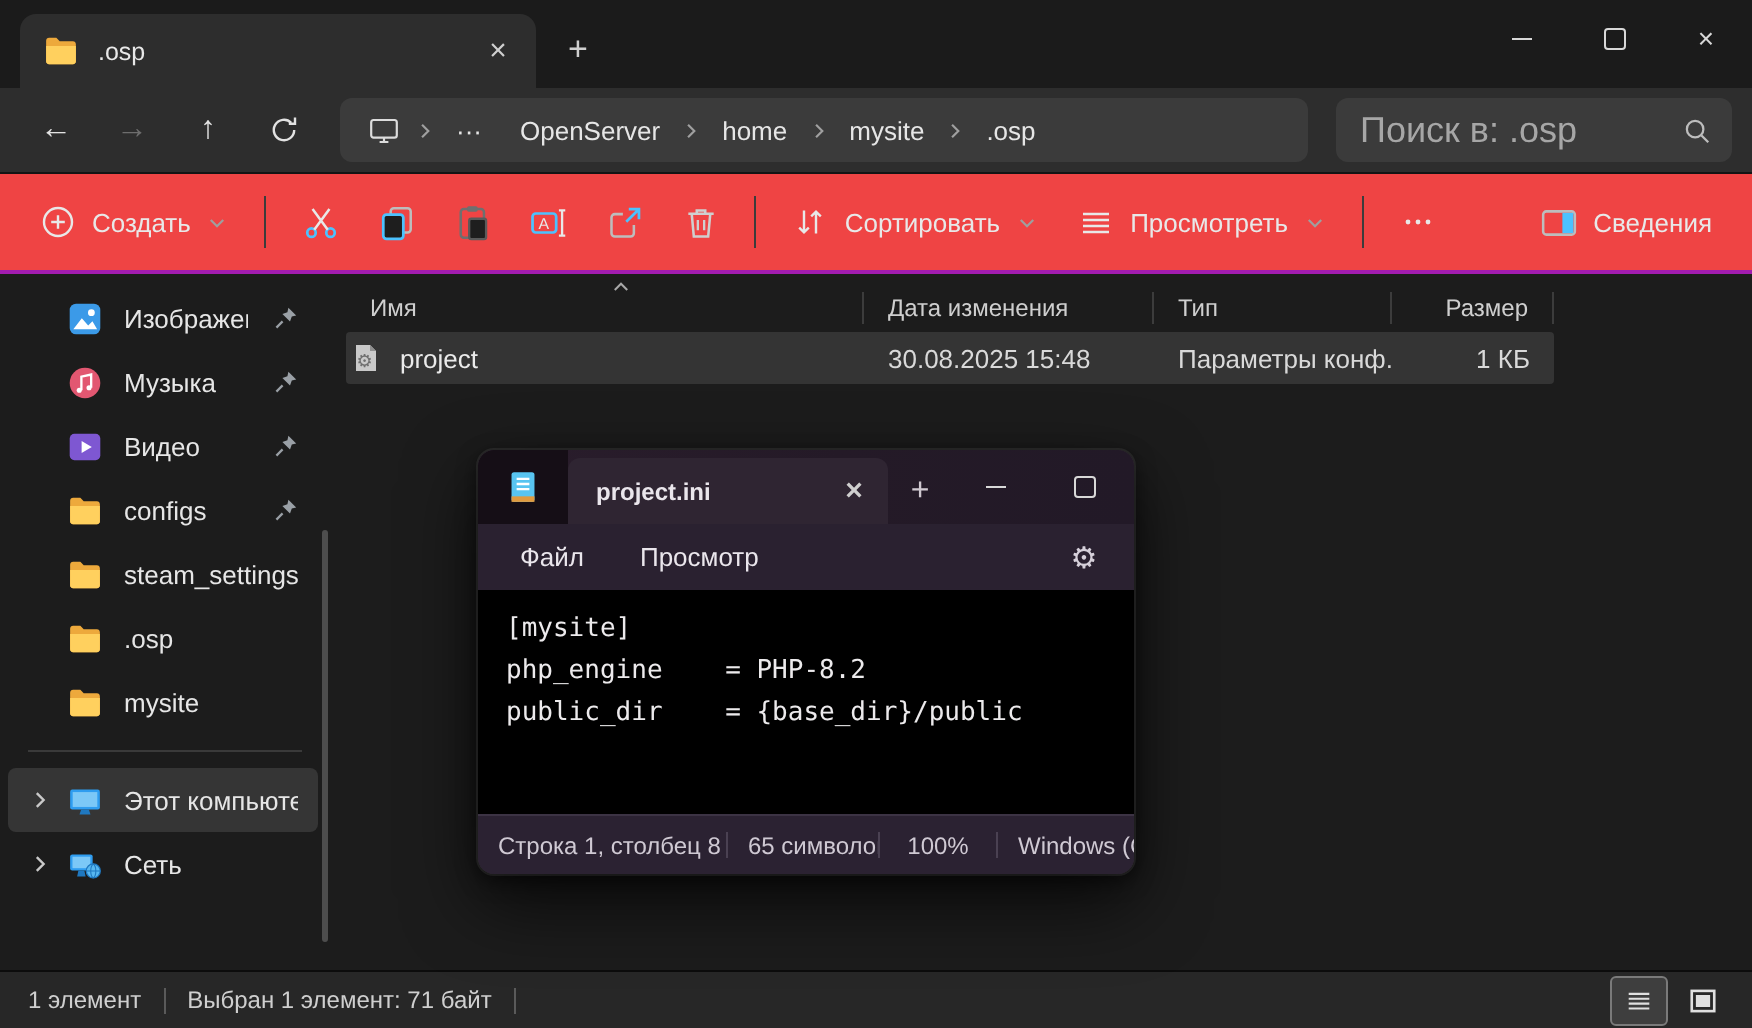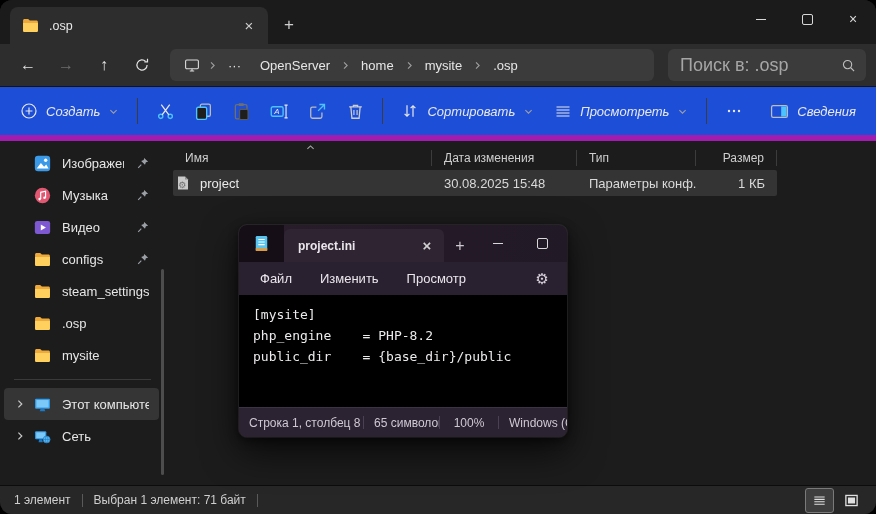--- a/index.html
+++ b/index.html
@@ -1,19 +1,19 @@
 <!DOCTYPE html>
 <html><head>
 <meta charset="utf-8">
 <style>
   html,body{margin:0;padding:0;background:#000;width:876px;height:514px;overflow:hidden;
     font-family:"Liberation Sans",sans-serif;-webkit-font-smoothing:antialiased;}
   .stage{position:relative;width:876px;height:514px;}
   
-  .xwin{position:absolute;inset:0;border-radius:12px;overflow:hidden;background:#1c1c1c;
+  .xwin{position:absolute;inset:0;border-radius:0;overflow:hidden;background:#1c1c1c;
     display:flex;flex-direction:column;color:#e8e8e8;font-size:13px;}
   .x-titlebar{height:44px;background:#1b1b1b;display:flex;align-items:flex-end;padding-left:10px;position:relative;flex:none;}
   .x-tab{width:238px;height:37px;background:#2d2d2d;border-radius:8px 8px 0 0;display:flex;align-items:center;
     padding:0 8px 0 12px;gap:10px;}
   .x-tab-label{font-size:12.5px;}
   .tab-close{margin-left:auto;width:22px;height:22px;display:flex;align-items:center;justify-content:center;
     border-radius:4px;color:#cfcfcf;font-size:15px;cursor:default;}
   .x-newtab{width:30px;height:30px;margin:0 0 4px 6px;display:flex;align-items:center;justify-content:center;
     color:#cfcfcf;font-size:17px;border-radius:4px;}
   .caption{position:absolute;top:0;right:0;height:38px;display:flex;}
@@ -28,22 +28,22 @@
     align-items:center;padding:0 8px;gap:1px;font-size:13px;color:#e6e6e6;overflow:hidden;}
   .crumb{padding:3px 9px;border-radius:4px;white-space:nowrap;}
   .crumb-sep{color:#9f9f9f;display:flex;align-items:center;}
   .crumb-pc{display:flex;align-items:center;padding:0 6px;color:#dcdcdc;}
   .x-search{width:178px;height:32px;margin-left:12px;background:#3b3b3b;border-radius:6px;display:flex;
     align-items:center;padding:0 10px;flex:none;}
   .x-search input{flex:1;background:transparent;border:0;outline:0;color:#c9c9c9;font-size:18px;
     font-family:"Liberation Sans",sans-serif;min-width:0;}
   .x-search input::placeholder{color:#a6a6a6;opacity:1;}
   .search-ico{color:#bdbdbd;flex:none;}
-  .x-toolbar{height:48px;background:#1d4ed8;border-top:1px solid #141414;border-bottom:6px solid #a21caf;
-    display:flex;align-items:center;padding:0 10px;flex:none;font-style:italic;}
+  .x-toolbar{height:48px;background:#ef4444;border-top:1px solid #141414;border-bottom:2px solid #a21caf;
+    display:flex;align-items:center;padding:0 10px;flex:none;}
   .tbtn{display:flex;align-items:center;gap:8px;padding:0 10px;height:36px;border-radius:4px;white-space:nowrap;}
   .ticon{width:38px;height:36px;display:flex;align-items:center;justify-content:center;border-radius:4px;flex:none;}
   .tsep{width:1px;height:26px;background:#3c3c3c;margin:0 8px;flex:none;}
   .chev{color:#9f9f9f;display:flex;align-items:center;}
   .x-body{flex:1;display:flex;min-height:0;position:relative;background:#1c1c1c;}
   .x-sidebar{width:165px;flex:none;padding-top:6px;position:relative;}
   .side-item{height:32px;display:flex;align-items:center;padding:0 10px 0 30px;gap:11px;font-size:13px;
     border-radius:4px;margin:0 6px 0 4px;position:relative;color:#e6e6e6;}
   .side-item.selected{background:#353535;}
   .side-item .lbl{flex:1;overflow:hidden;white-space:nowrap;}
@@ -533,21 +533,20 @@
             <span class="minbar"></span>
           </div>
         <div class="n-capbtn">
             <span class="maxbox"></span>
           </div>
         <div class="n-capbtn">×</div>
       </div>
     </div>
     <div class="n-menubar">
       <div class="n-menu">Файл</div>
-      <div class="n-menu">Изменить</div>
       <div class="n-menu">Просмотр</div>
       <div class="n-gear">⚙</div>
     </div>
     <div class="n-content">
       <pre>[mysite]
 php_engine    = PHP-8.2
 public_dir    = {base_dir}/public</pre>
     </div>
     <div class="n-status">
       <div class="n-cell" style="width:124px">Строка 1, столбец 8</div>

